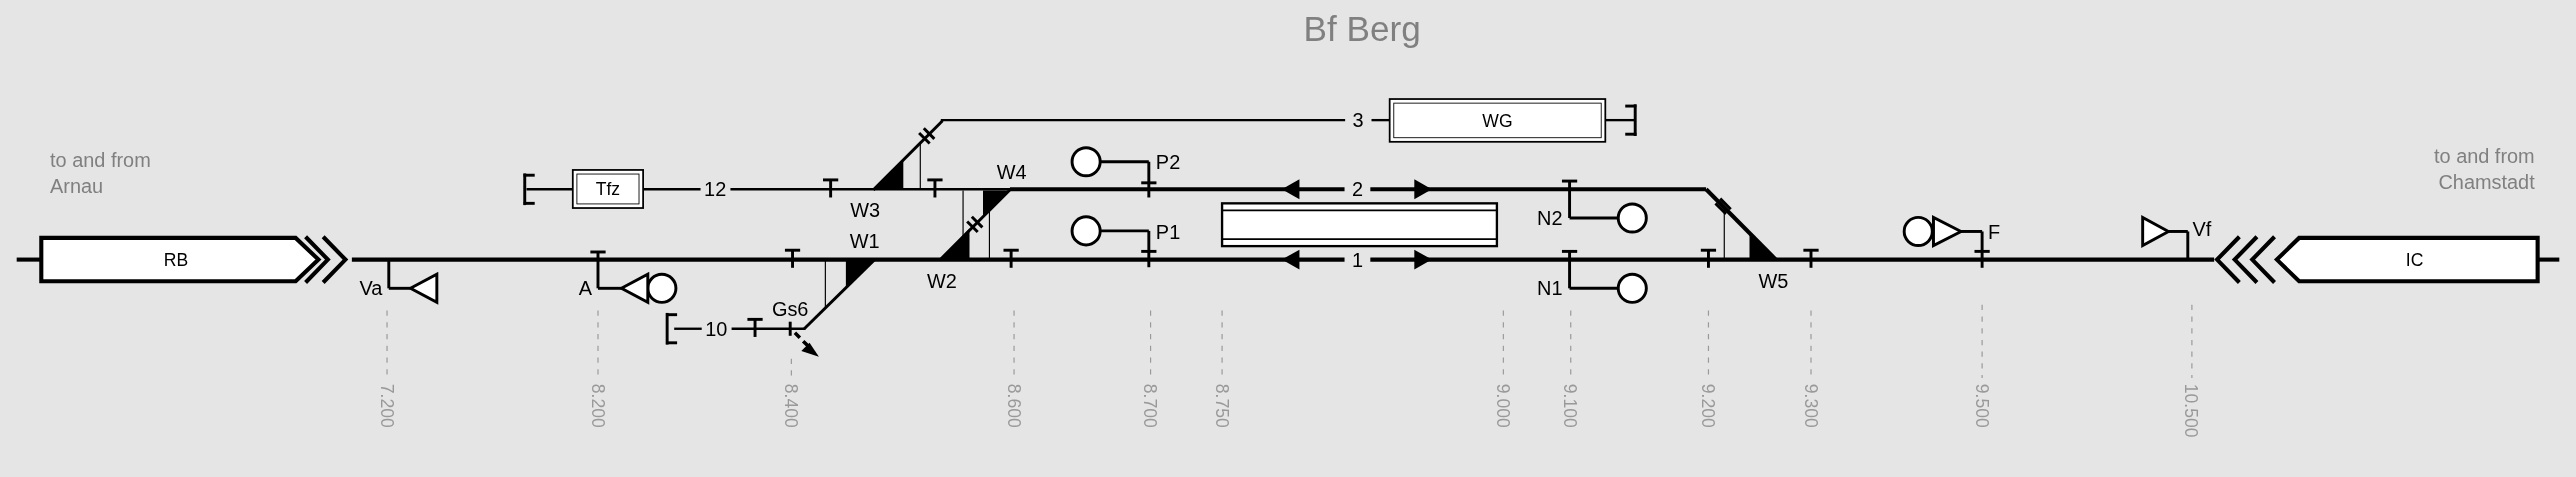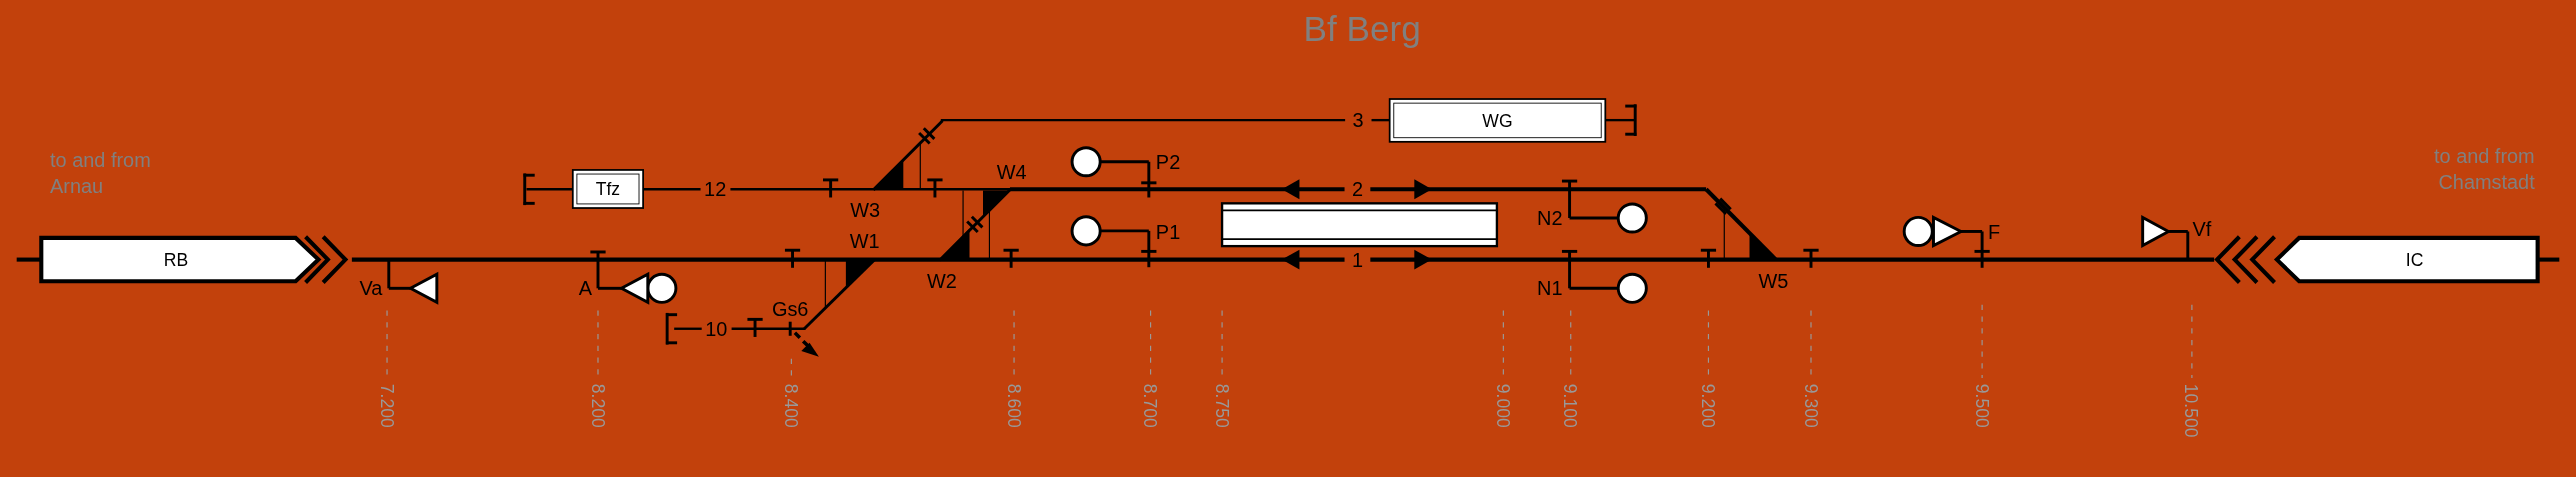--- a/index.html
+++ b/index.html
@@ -1,16 +1,16 @@
 <!DOCTYPE html>
 <html style="font-size:9.4px"><head>
 <meta charset="utf-8">
 <style>
   html,body{margin:0;padding:0;background:#fff;}
-  .canvas{position:relative;width:2576px;height:477px;background:#c2410c;overflow:hidden;}
+  .canvas{position:relative;width:2576px;height:477px;background:#e5e5e5;overflow:hidden;}
   svg{position:absolute;left:0;top:0;}
   text{font-family:"Liberation Sans", sans-serif;fill:#000;}
   .tl-thick{stroke:#000;stroke-width:7;fill:none;}
   .tl-med{stroke:#000;stroke-width:5;fill:none;}
   .tl-thin{stroke:#000;stroke-width:4;fill:none;}
   .tl-fine{stroke:#000;stroke-width:2;fill:none;}
   .wedge{fill:#000;stroke:none;}
   .sym{stroke:#000;stroke-width:5;fill:none;}
   .symfill{stroke:#000;stroke-width:5;fill:#fff;}
   .boxline{stroke:#000;stroke-width:3;fill:#fff;}

